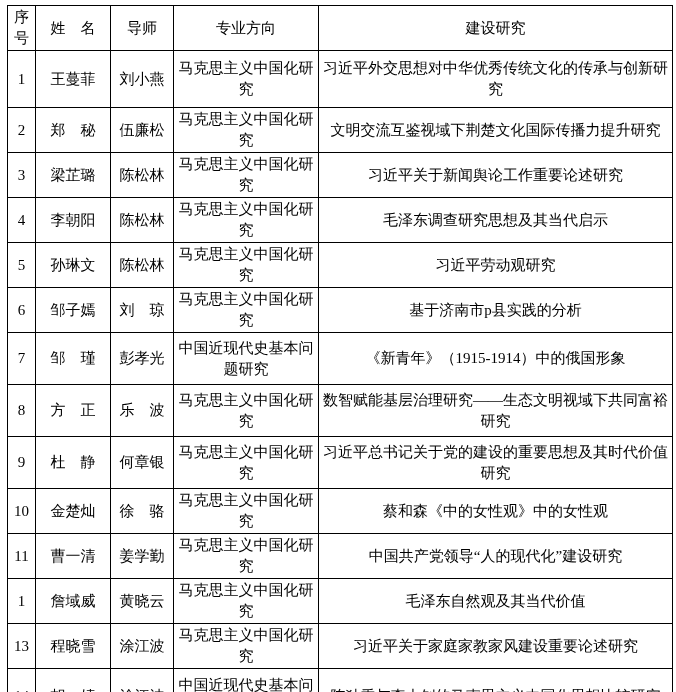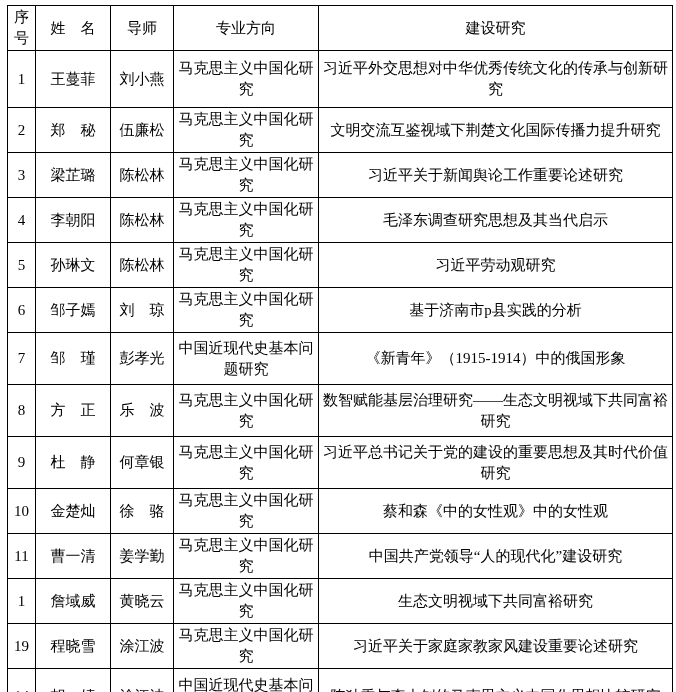--- a/index.html
+++ b/index.html
@@ -152,24 +152,24 @@
     <td>曹一清</td>
     <td>姜学勤</td>
     <td>马克思主义中国化研究</td>
     <td>中国共产党领导“人的现代化”建设研究</td>
   </tr>
         <tr>
     <td>1</td>
     <td>詹域威</td>
     <td>黄晓云</td>
     <td>马克思主义中国化研究</td>
-    <td>生态文明视域下共同富裕研究</td>
+    <td>毛泽东自然观及其当代价值</td>
   </tr>
         <tr>
-    <td>19</td>
+    <td>13</td>
     <td>程晓雪</td>
     <td>涂江波</td>
     <td>马克思主义中国化研究</td>
     <td>习近平关于家庭家教家风建设重要论述研究</td>
   </tr>
         <tr>
     <td>14</td>
     <td>胡　婧</td>
     <td>涂江波</td>
     <td>中国近现代史基本问题研究</td>

